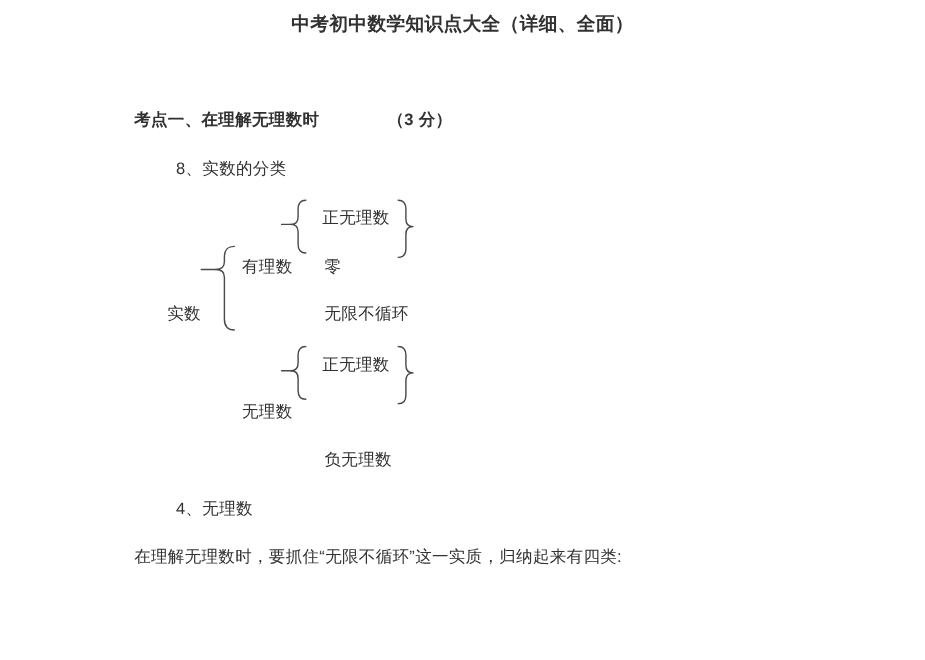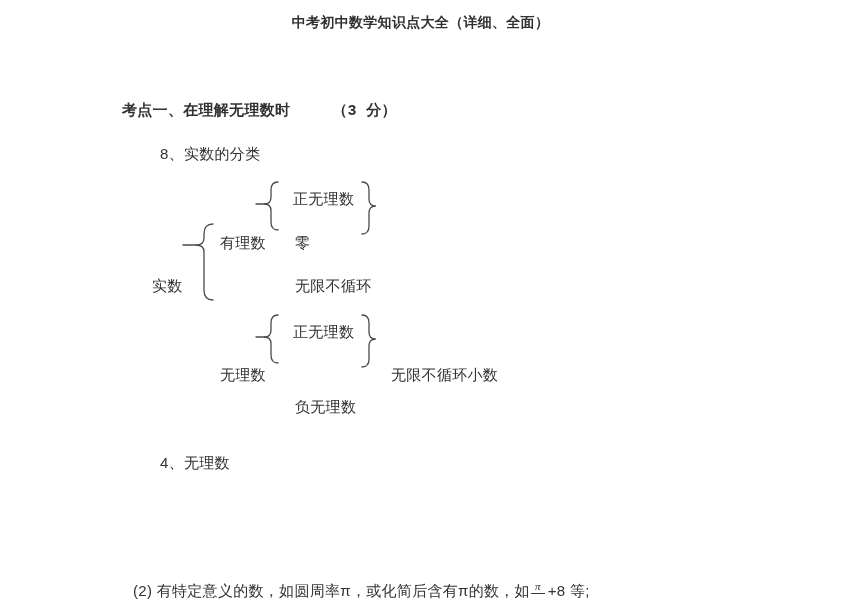--- a/index.html
+++ b/index.html
@@ -14,22 +14,22 @@
   .line{
     position:absolute;
     font-size:15px;
     line-height:20px;
     white-space:nowrap;
     color:#313131;
     letter-spacing:0.3px;
   }
   .center{left:0;width:841px;text-align:center;}
   .bold{font-weight:700;}
-  .t14{font-size:14px;}
-  .score{margin-left:42px;font-family:Liberation Mono, monospace;}
+  .t14{font-size:17px;}
+  .score{margin-left:62px;}
   .brace{position:absolute;}
   .brace path{fill:none;stroke:#4a4a4a;stroke-width:1.3;stroke-linecap:round;stroke-linejoin:round;}
   
   .math, .rad-sign, .rad-body, .rad-idx, .mfrac-num{font-family:"Liberation Serif",serif;}
   .rad-sign{font-size:16px;}
   .rad-body{border-top:1.2px solid #3a3a3a;margin-left:-2px;padding:0 2px 0 1px;font-size:14px;}
   .rad-idx{font-size:9px;position:relative;top:-7px;margin-right:-5px;}
   .sep{font-size:14px;}
   .tail{margin-left:5px;}
   .mfrac{display:inline-block;vertical-align:6px;margin:0 3px 0 1px;text-align:center;}
@@ -48,22 +48,21 @@
 
   <div class="line" style="left:160px;top:144px">8、实数的分类</div>
 
   <div class="line" style="left:293px;top:189px">正无理数</div>
   <div class="line" style="left:220px;top:233px">有理数</div>
   <div class="line" style="left:295px;top:233px">零</div>
   <div class="line" style="left:152px;top:276px">实数</div>
   <div class="line" style="left:295px;top:276px">无限不循环</div>
   <div class="line" style="left:293px;top:322px">正无理数</div>
   <div class="line" style="left:220px;top:365px">无理数</div>
-  <div class="line" style="left:391px;top:365px">无限不循环小数</div>
-  <div class="line" style="left:295px;top:397px">负无理数</div>
+  <div class="line" style="left:295px;top:409px">负无理数</div>
 
   <svg class="brace" style="left:182px;top:222px" width="34" height="80" viewBox="0 0 34 80">
     <path d="M1 23 L14 23"></path>
     <path d="M31 2 C24 2 22 6 22 12 L22 16 C22 20.5 20 23 14 23 C20 23 22 25.5 22 30 L22 68 C22 74 24 78 31 78"></path>
   </svg>
 
   <svg class="brace" style="left:255px;top:181px" width="26" height="52" viewBox="0 0 26 52">
     <path d="M1 23 L10 23"></path>
     <path d="M23 1 C17.5 1 16 4.5 16 9 L16 16 C16 20.5 14 23 9.5 23 C14 23 16 25.5 16 30 L16 41 C16 45.5 17.5 49 23 49"></path>
   </svg>
@@ -73,19 +72,17 @@
 
   <svg class="brace" style="left:255px;top:314px" width="26" height="52" viewBox="0 0 26 52">
     <path d="M1 23 L10 23"></path>
     <path d="M23 1 C17.5 1 16 4.5 16 9 L16 16 C16 20.5 14 23 9.5 23 C14 23 16 25.5 16 30 L16 41 C16 45.5 17.5 49 23 49"></path>
   </svg>
   <svg class="brace" style="left:361px;top:314px" width="20" height="54" viewBox="0 0 20 54">
     <path d="M1 1 C6.5 1 8 4.5 8 9 L8 18 C8 22.5 10 25 14.5 25 C10 25 8 27.5 8 32 L8 45 C8 49.5 6.5 53 1 53"></path>
   </svg>
 
   <div class="line" style="left:160px;top:453px">4、无理数</div>
+  <div class="line" style="left:122px;top:497px">在理解无理数时，要抓住“无限不循环”这一实质，归纳起来有四类:</div>
 
 
-  <div class="line" style="left:133px;top:580px">
-    <span>(2) 有特定意义的数，如圆周率π，或化简后含有π的数，如</span><span class="mfrac"><span class="mfrac-num">π</span></span><span>+8 等;</span>
-  </div>
 
 </div>
 
 </body></html>

